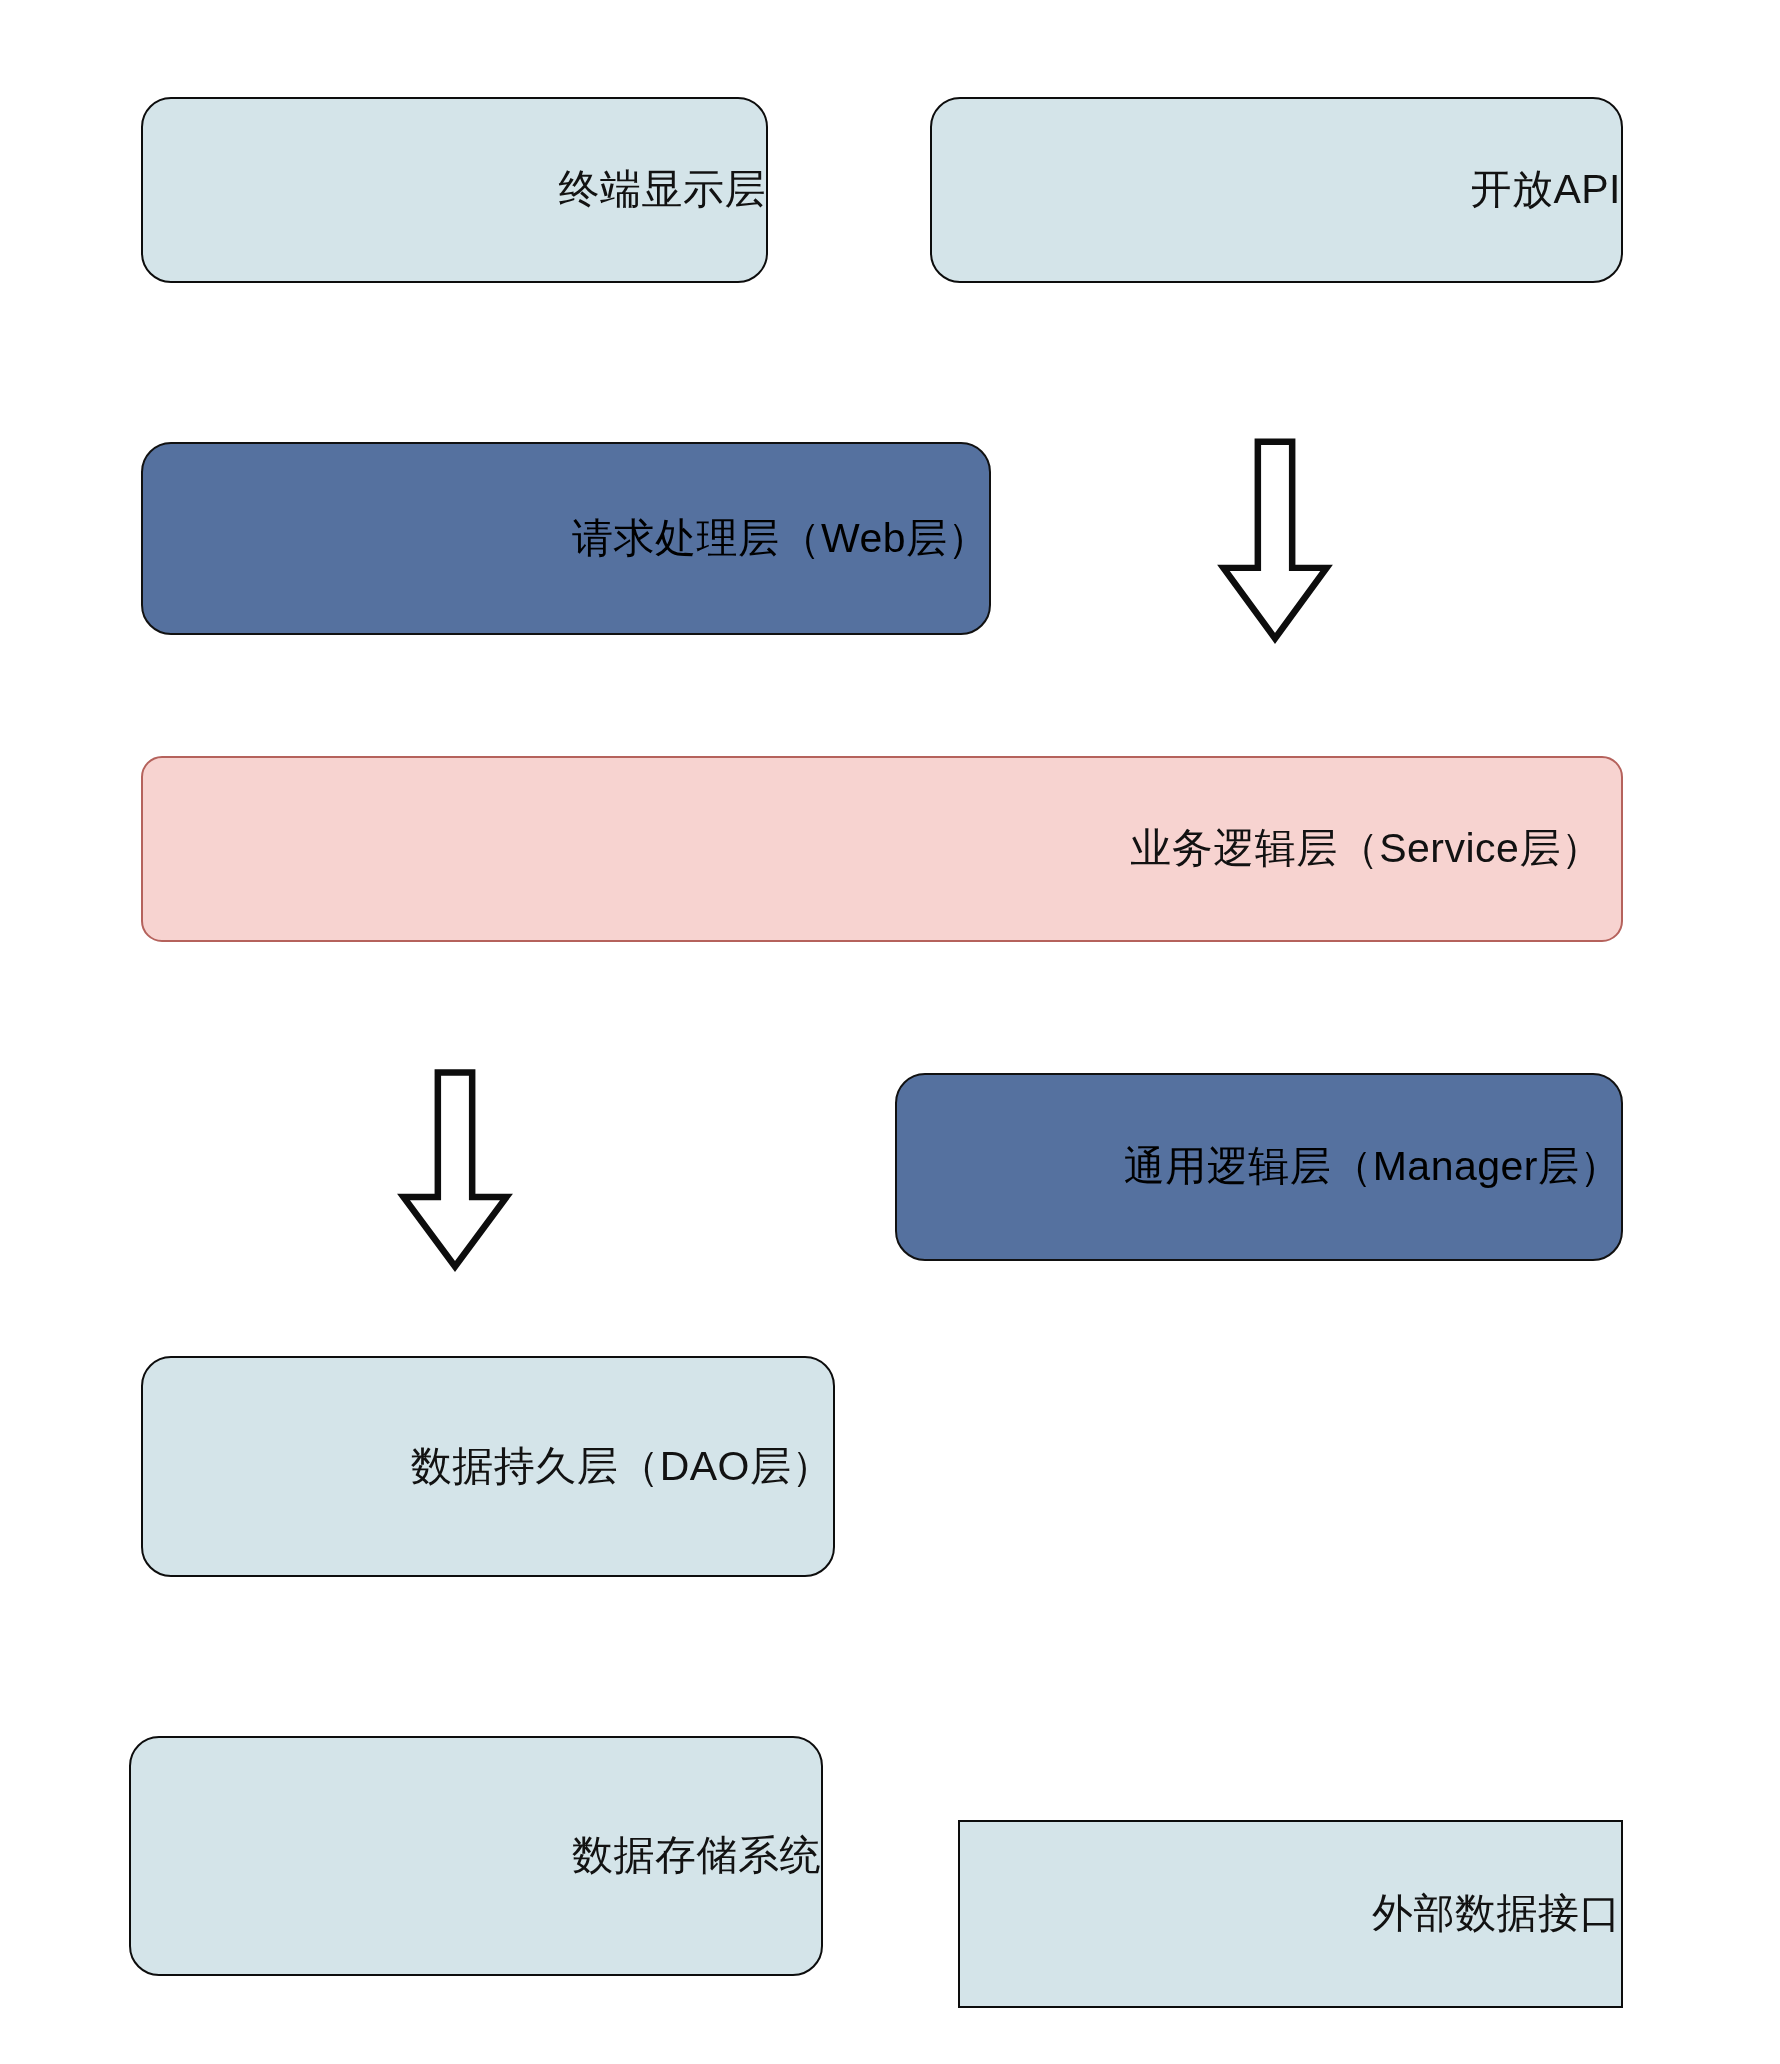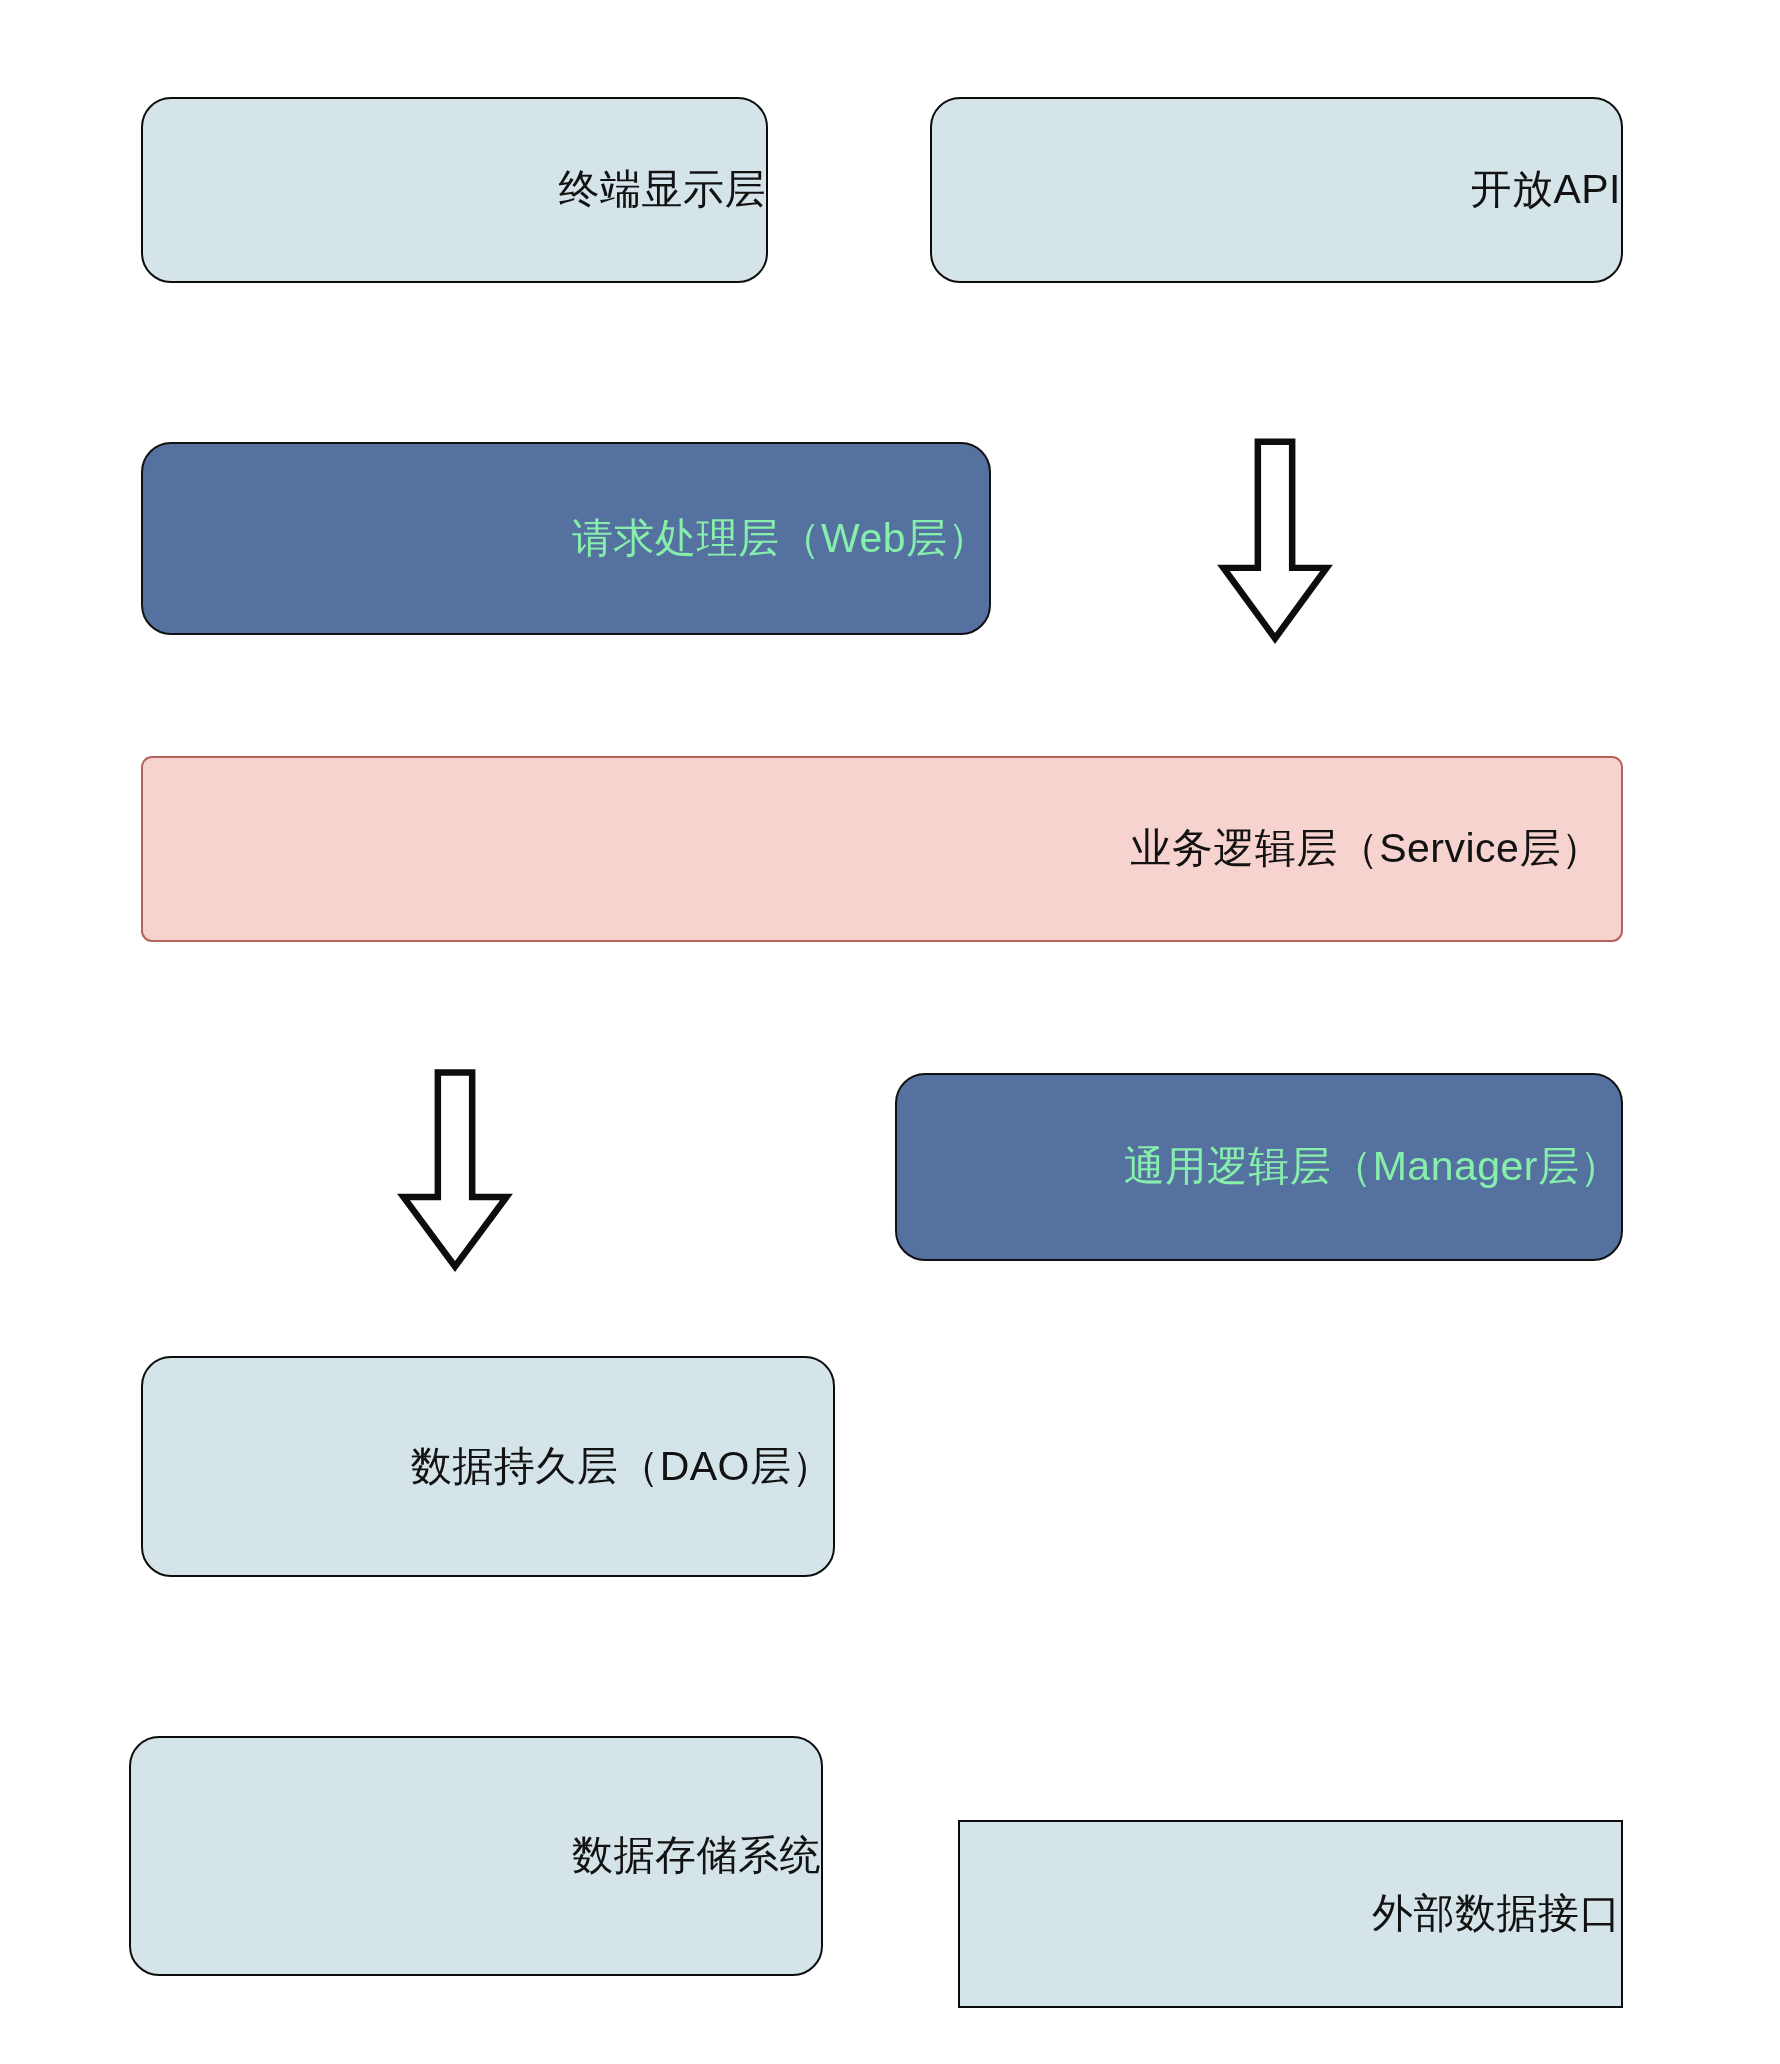--- a/index.html
+++ b/index.html
@@ -34,29 +34,29 @@
 
   
   .fill-lightblue {
     background: #d4e4e9;
     border: 2.8px solid #0d0d0d;
     color: #121212;
   }
   .fill-slate {
     background: #55719f;
     border: 2.8px solid #111111;
-    color: #86efac;
+    color: #000000;
   }
   .fill-pink {
     background: #f7d3d0;
     border: 2.8px solid #b5625c;
     color: #121212;
   }
   .r-lg  { border-radius: 30px; }
-  .r-xl  { border-radius: 11px; }
+  .r-xl  { border-radius: 21px; }
   .r-none{ border-radius: 0; }
   .fs-44 { font-size: 41px; }
 
   
   .arrow-shape {
     position: absolute;
     display: block;
   }
 
   

